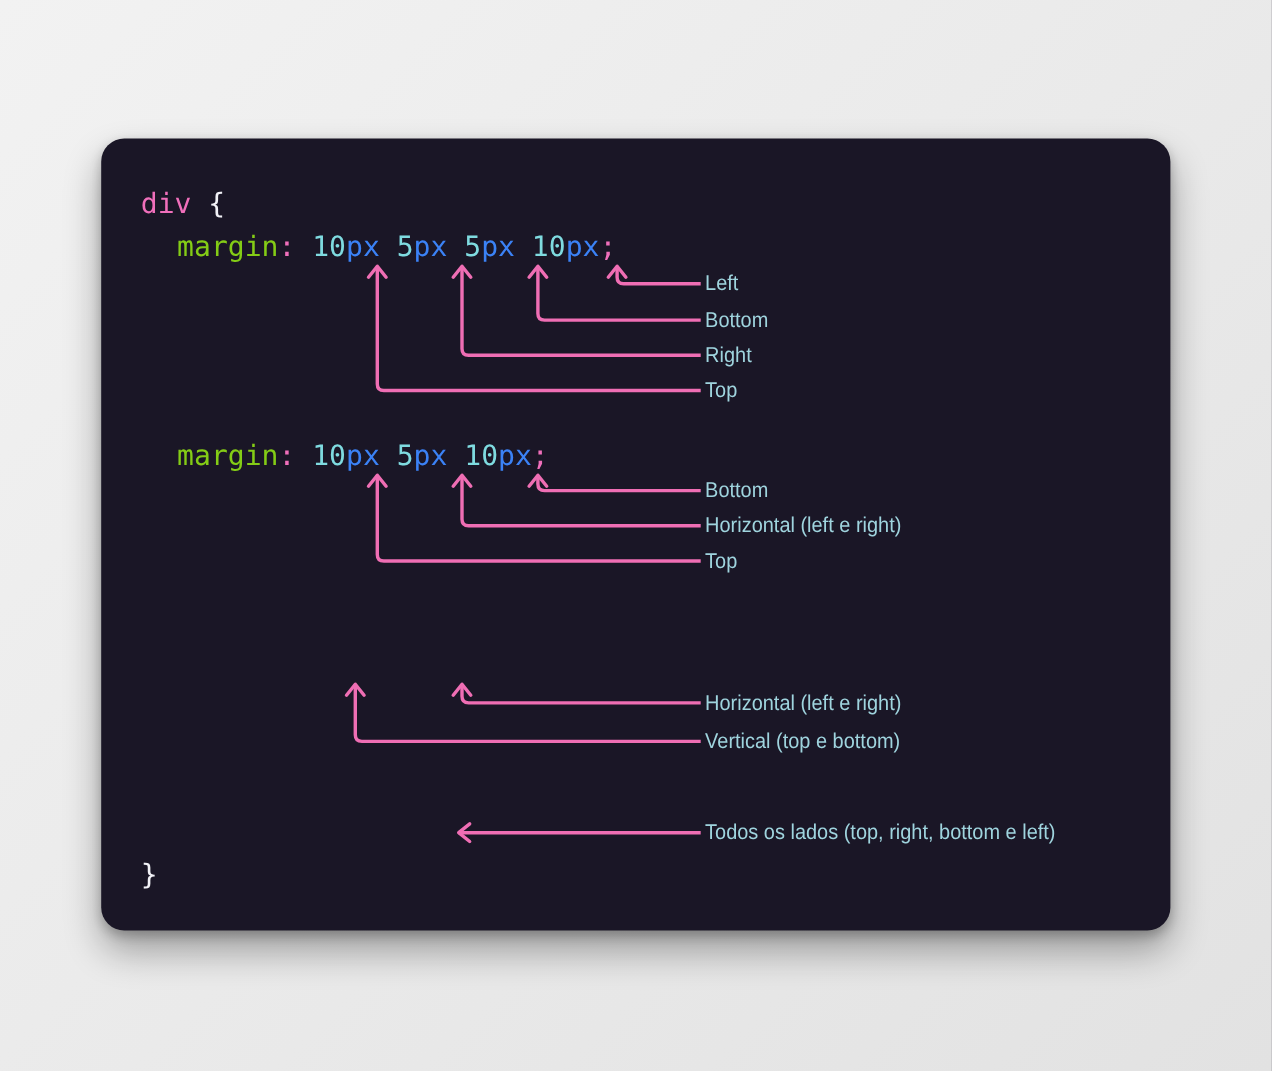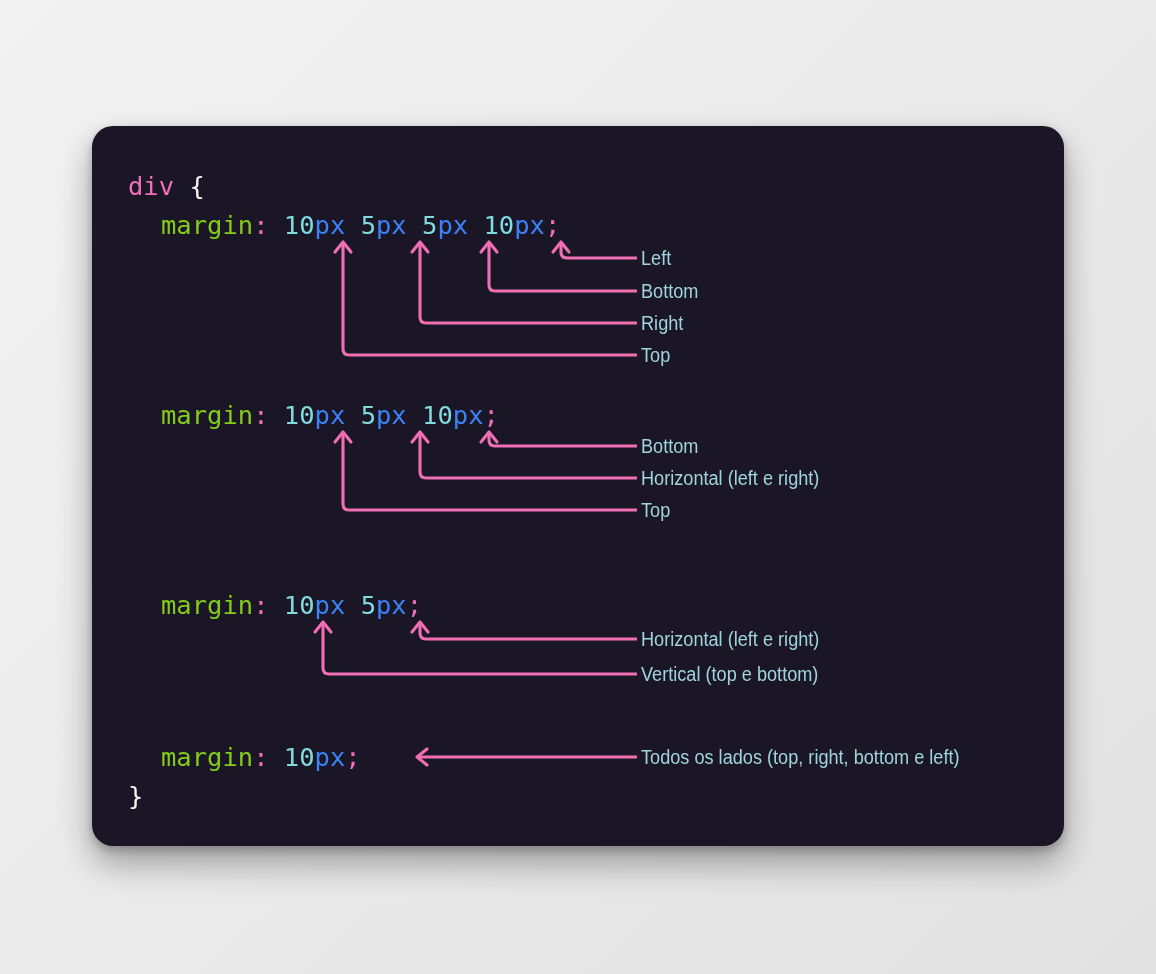--- a/index.html
+++ b/index.html
@@ -81,23 +81,21 @@
 <body>
 
 <div id="code-card">
 
   <div class="code-line" style="left:36px; top:48px;"><span class="tok-sel">div</span><span class="tok-brace"> </span><span class="tok-brace">{</span></div>
 
   <div class="code-line" style="left:69px; top:87px;"><span class="tok-prop">margin</span><span class="tok-punc">:</span><span class="tok-num"> </span><span class="tok-num">10</span><span class="tok-unit">px</span><span class="tok-num"> </span><span class="tok-num">5</span><span class="tok-unit">px</span><span class="tok-num"> </span><span class="tok-num">5</span><span class="tok-unit">px</span><span class="tok-num"> </span><span class="tok-num">10</span><span class="tok-unit">px</span><span class="tok-punc">;</span></div>
 
   <div class="code-line" style="left:69px; top:277px;"><span class="tok-prop">margin</span><span class="tok-punc">:</span><span class="tok-num"> </span><span class="tok-num">10</span><span class="tok-unit">px</span><span class="tok-num"> </span><span class="tok-num">5</span><span class="tok-unit">px</span><span class="tok-num"> </span><span class="tok-num">10</span><span class="tok-unit">px</span><span class="tok-punc">;</span></div>
 
-  <div class="code-line" style="left:69px; top:467px;"><span class="tok-prop">margin</span><span class="tok-punc">:</span><span class="tok-num"> </span><span class="tok-num">10</span><span class="tok-unit">px</span><span class="tok-num"> </span><span class="tok-num">5</span><span class="tok-unit">px</span><span class="tok-punc">;</span></div>
 
-  <div class="code-line" style="left:69px; top:619px;"><span class="tok-prop">margin</span><span class="tok-punc">:</span><span class="tok-num"> </span><span class="tok-num">10</span><span class="tok-unit">px</span><span class="tok-punc">;</span></div>
 
   <div class="code-line tok-brace" style="left:36px; top:658px;">}</div>
 
   <svg id="connector-layer" viewBox="0 0 972 720" width="972" height="720" xmlns="http://www.w3.org/2000/svg">
 
     <path class="conn-path" d="M 545 132 L 475 132 Q 469 132 469 126 L 469 116"></path>
     <path class="conn-head" d="M 461 126 L 469 116 L 477 126"></path>
 
     <path class="conn-path" d="M 545 165 L 403 165 Q 397 165 397 159 L 397 116"></path>
     <path class="conn-head" d="M 389 126 L 397 116 L 405 126"></path>

